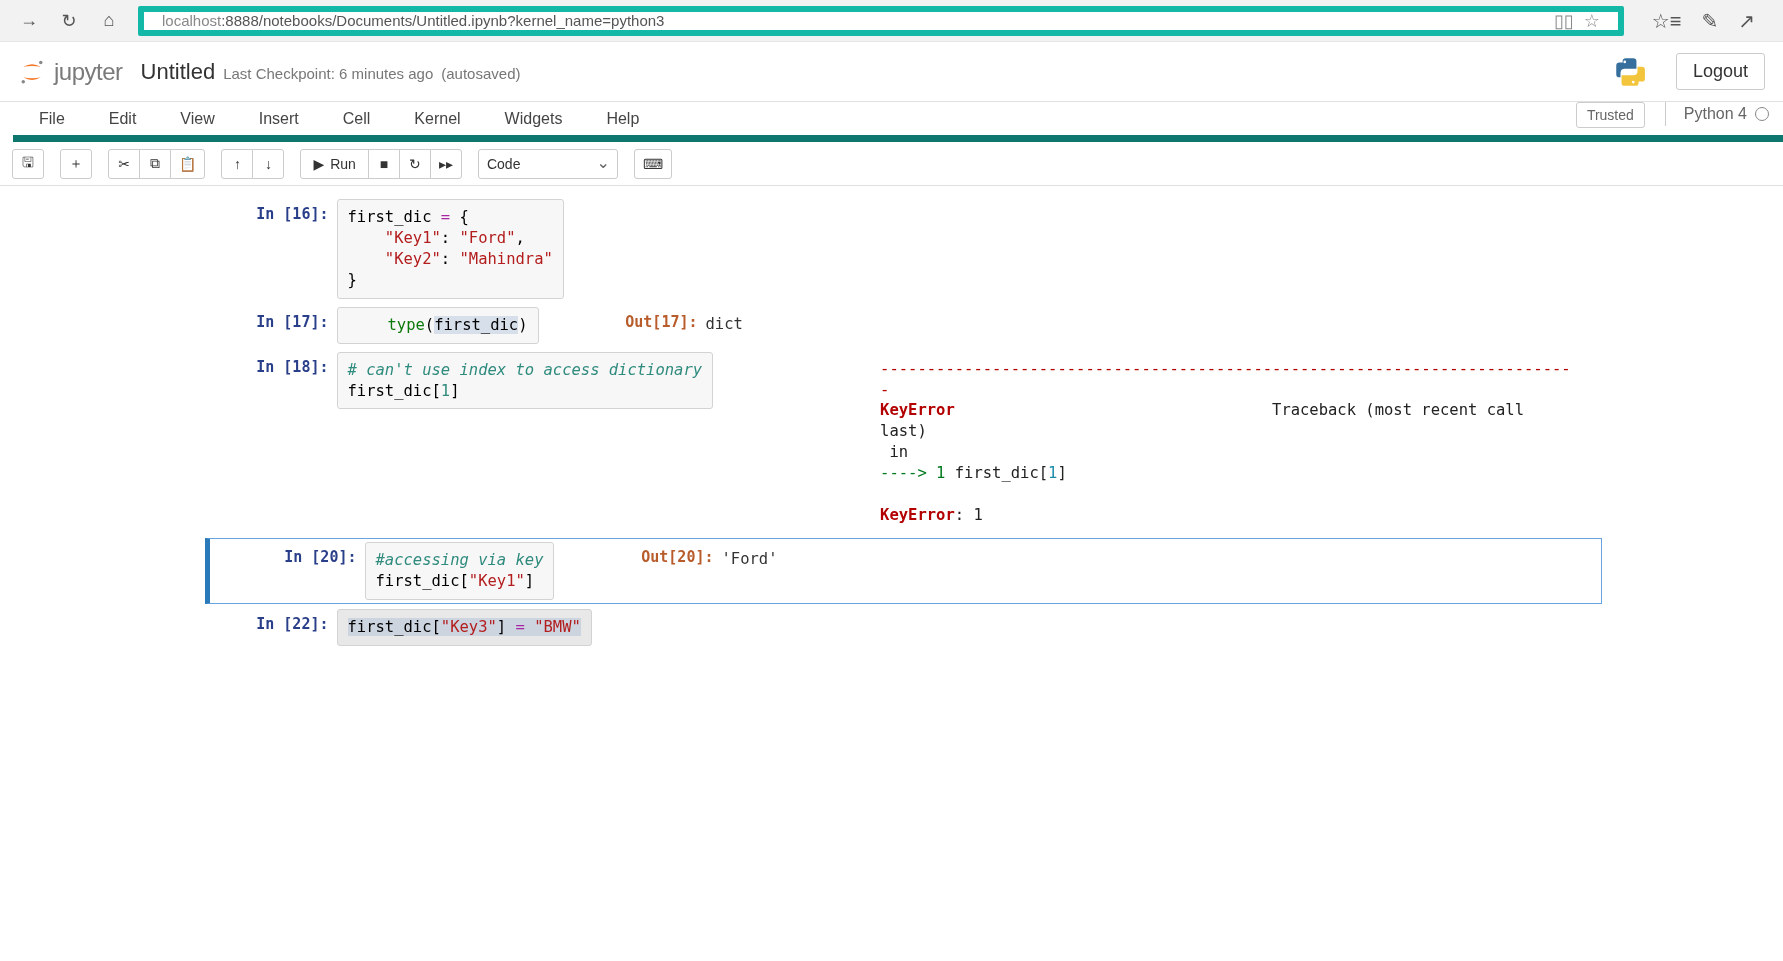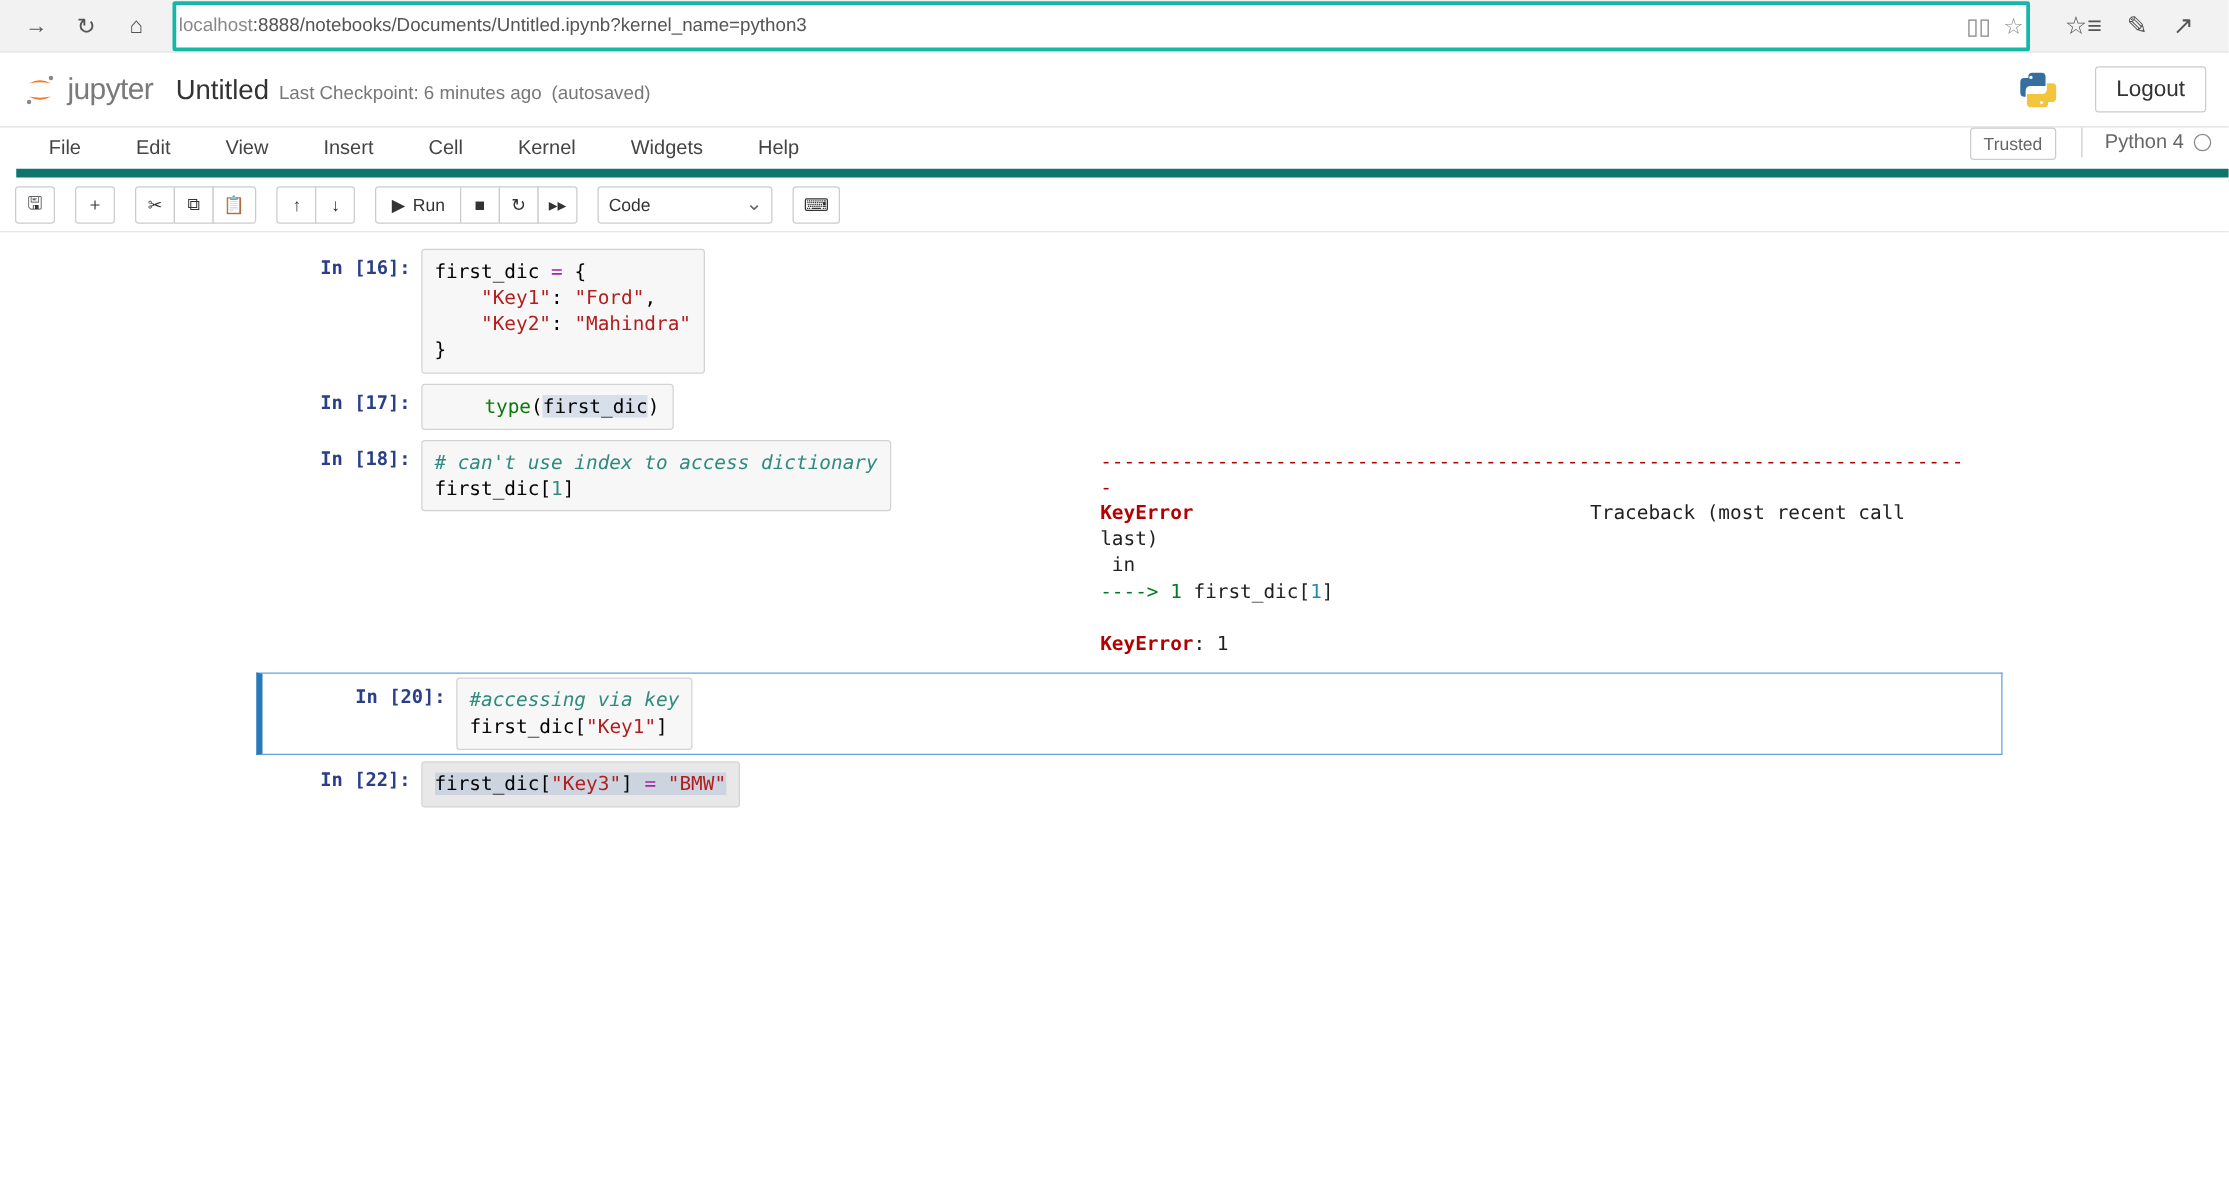--- a/index.html
+++ b/index.html
@@ -1,21 +1,21 @@
 <!DOCTYPE html>
 <html><head>
 <meta charset="utf-8">
 <style>
   * { box-sizing: border-box; margin:0; padding:0; }
   html,body { height:100%; width:100%; font-family: "Segoe UI", Arial, sans-serif; font-size:14px; color:#333; background:#fff; overflow:hidden;}
   
   .browser-bar { height:42px; background:#f2f2f2; display:flex; align-items:center; padding:0 8px; gap:8px; border-bottom:1px solid #e5e5e5;}
   .browser-bar .nav-icons { display:flex; align-items:center; gap:18px; padding:0 10px;}
   .browser-bar .nav-icons span { color:#555; font-size:18px; display:inline-flex; align-items:center; justify-content:center; width:22px; height:22px;}
-  .omnibox { flex:1; height:40px; background:#fff; border:3px solid #14b8a6; border-radius:2px; display:flex; align-items:center; padding:0 2px; font-size:15px; color:#333; min-width:0; overflow:hidden; white-space:nowrap;}
+  .omnibox { flex:1; height:30px; background:#fff; border:6px solid #14b8a6; border-radius:2px; display:flex; align-items:center; padding:0 18px; font-size:15px; color:#333; min-width:0; overflow:hidden; white-space:nowrap;}
   .omnibox .host { color:#888;}
   .omnibox .path { color:#555;}
   .omnibox .spacer { flex:1;}
   .omnibox .ob-icon { color:#888; font-size:18px; margin-left:10px;}
   .right-icons { display:flex; align-items:center; gap:20px; padding:0 20px;}
   .right-icons span { color:#555; font-size:20px;}
   
   .header { display:flex; align-items:center; height:60px; border-bottom:1px solid #e0e0e0; padding:0 18px; gap:18px;}
   .logo { display:flex; align-items:center; gap:8px;}
   .logo-text { font-size:24px; color:#7a7a7a; font-weight:400; letter-spacing:-0.5px;}
@@ -185,20 +185,26 @@
           </div>
         </div>
       </div>
       <div class="cell">
         <div style="display: flex;">
           <div class="prompt-col in-prompt">In [17]:</div>
           <div class="cell-body">
             <div class="input-area"><span><span class="builtin">type</span><span class="br">(</span><span class="nm"><span class="sel-hl">first_dic</span></span><span class="br">)</span></span></div>
           </div>
         </div>
+        <div style="display: flex;">
+          <div class="prompt-col out-prompt">Out[17]:</div>
+          <div class="cell-body">
+            <div class="output-area">dict</div>
+          </div>
+        </div>
       </div>
       <div class="cell">
         <div style="display: flex;">
           <div class="prompt-col in-prompt">In [18]:</div>
           <div class="cell-body">
             <div class="input-area"><span><span class="cm"># can't use index to access dictionary</span>
 <span class="nm">first_dic</span><span class="br">[</span><span class="num">1</span><span class="br">]</span></span></div>
           </div>
         </div>
         <div style="display: flex;">
@@ -214,20 +220,26 @@
         </div>
       </div>
       <div class="cell selected">
         <div style="display: flex;">
           <div class="prompt-col in-prompt">In [20]:</div>
           <div class="cell-body">
             <div class="input-area"><span><span class="cm">#accessing via key</span>
 <span class="nm">first_dic</span><span class="br">[</span><span class="st">"Key1"</span><span class="br">]</span></span></div>
           </div>
         </div>
+        <div style="display: flex;">
+          <div class="prompt-col out-prompt">Out[20]:</div>
+          <div class="cell-body">
+            <div class="output-area">'Ford'</div>
+          </div>
+        </div>
       </div>
       <div class="cell current">
         <div style="display: flex;">
           <div class="prompt-col in-prompt">In [22]:</div>
           <div class="cell-body">
             <div class="input-area"><span><span class="sel-hl"><span class="nm">first_dic</span><span class="br">[</span><span class="st">"Key3"</span><span class="br">]</span><span class="op"> = </span><span class="st">"BMW"</span></span></span></div>
           </div>
         </div>
       </div>
     </div>

